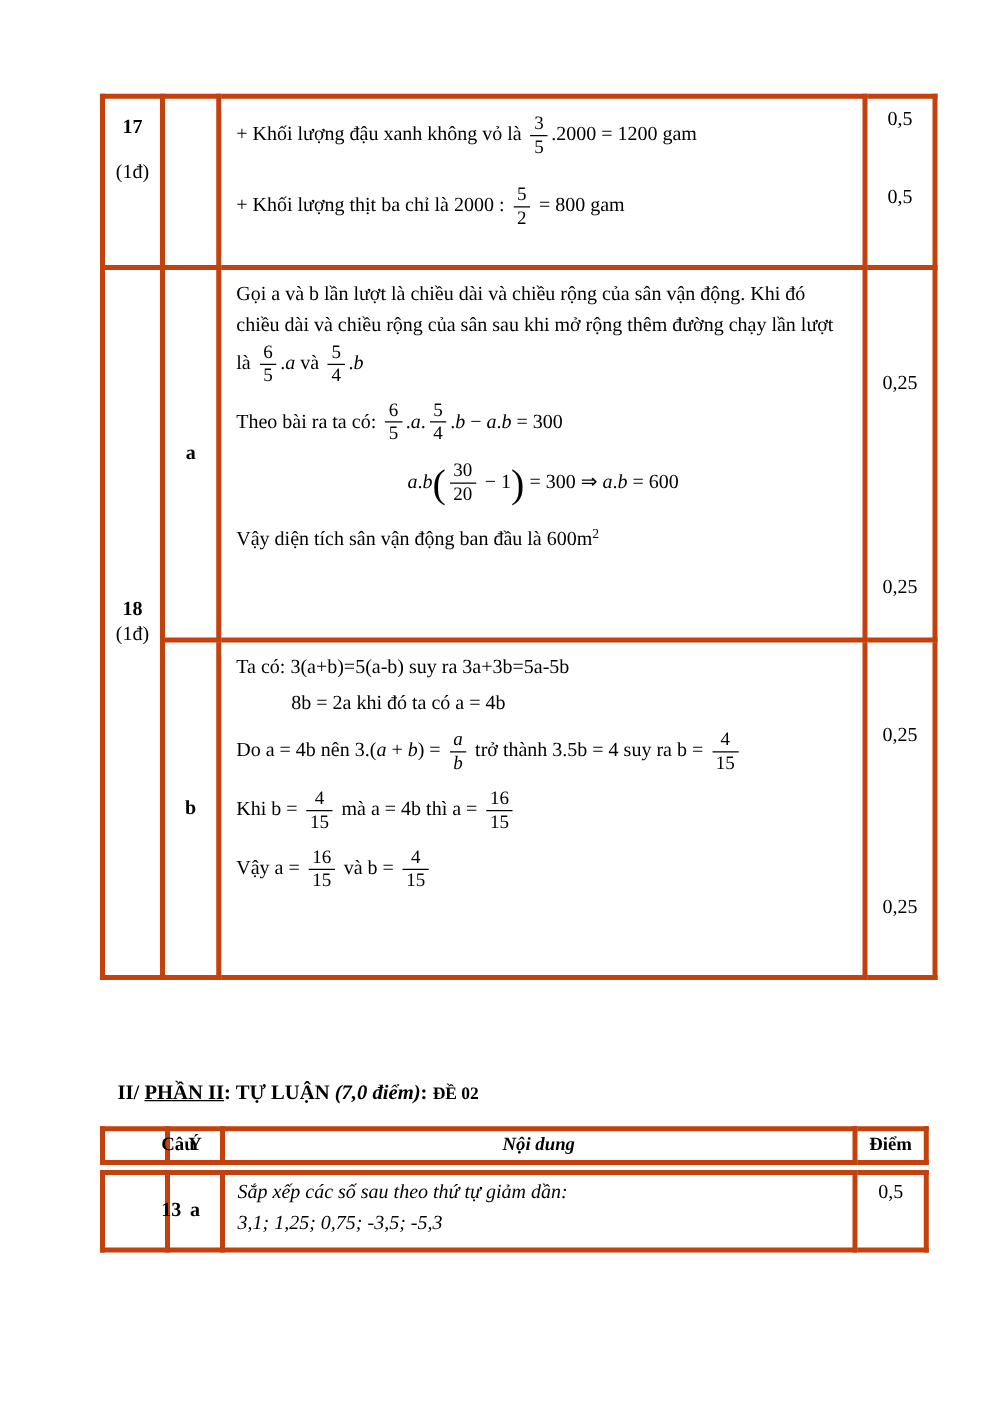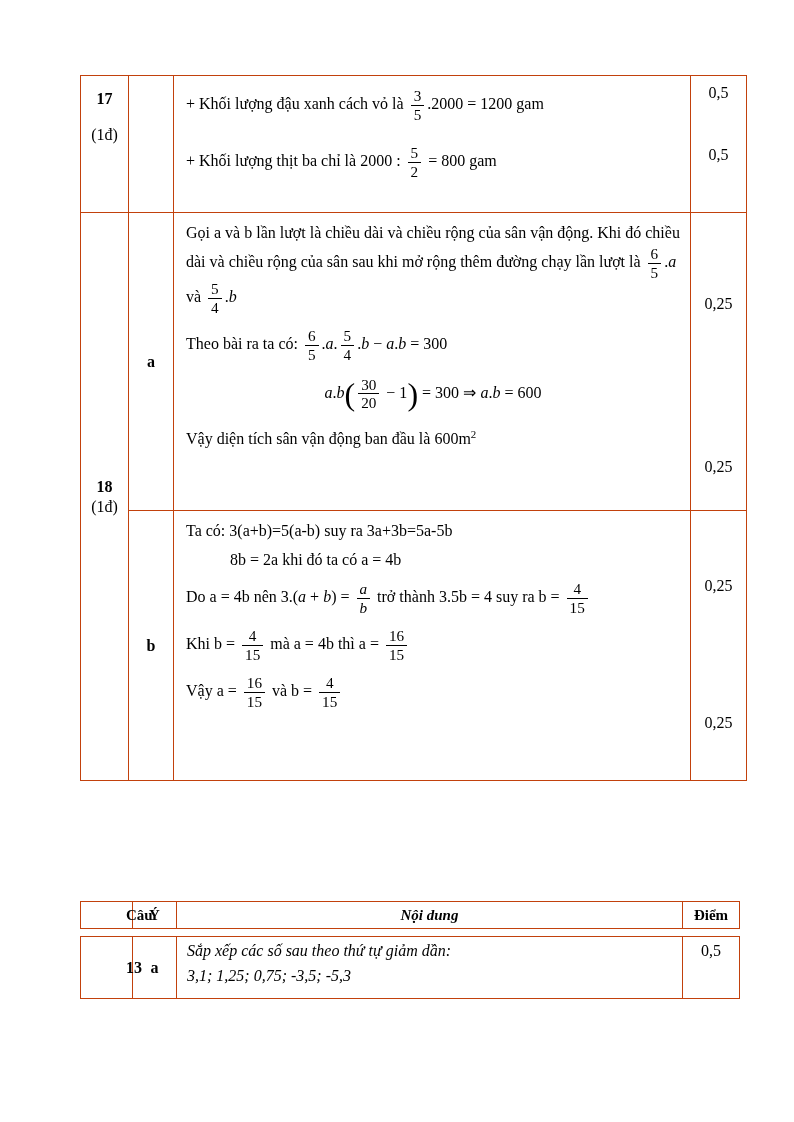--- a/index.html
+++ b/index.html
@@ -5,21 +5,21 @@
   * { margin:0; padding:0; box-sizing:border-box; }
   html,body { background:#ffffff; }
   body {
     width:794px; height:1122px; position:relative;
     font-family:"Liberation Serif", serif;
     font-size:16px; color:#000;
   }
   .page { position:absolute; inset:0; }
 
   table { border-collapse:collapse; table-layout:fixed; }
-  td { border:1px solid #c2410c; vertical-align:top; }
+  td { border:4px solid #c2410c; vertical-align:top; }
 
   
   .t1 { position:absolute; left:80px; top:75px; width:666px; }
   .t1 .c-cau  { width:48px;  text-align:center; }
   .t1 .c-y    { width:45px;  text-align:center; vertical-align:middle; font-weight:bold; }
   .t1 .c-nd   { width:517px; padding:8px 10px 4px 12px; }
   .t1 .c-pts  { width:56px;  position:relative; }
   .tr17 { height:137px; }
   .tr18a { height:298px; }
   .tr18b { height:270px; }
@@ -87,21 +87,21 @@
 
   <table class="t1">
     <tbody>
         <tr class="tr17">
       <td class="c-cau cau-top">
         <div class="cau-num">17</div>
         <div class="cau-pt17">(1đ)</div>
       </td>
       <td class="c-y"></td>
       <td class="c-nd">
-        <div class="mline m-17a"><span>+ Khối lượng đậu xanh cách vỏ là </span><span class="frac"><span class="fn">3</span><span class="fd">5</span></span><span>.2000 = 1200 gam</span></div>
+        <div class="mline m-17a"><span>+ Khối lượng đậu xanh không vỏ là </span><span class="frac"><span class="fn">3</span><span class="fd">5</span></span><span>.2000 = 1200 gam</span></div>
         <div class="mline"><span>+ Khối lượng thịt ba chỉ là 2000 : </span><span class="frac"><span class="fn">5</span><span class="fd">2</span></span><span> = 800 gam</span></div>
       </td>
       <td class="c-pts">
         <div class="pt p-a">0,5</div>
         <div class="pt p-b">0,5</div>
       </td>
     </tr>
 
     <tr class="tr18a">
       <td class="c-cau cau-mid" rowspan="2">
@@ -132,20 +132,23 @@
       </td>
       <td class="c-pts">
         <div class="pt p-e">0,25</div>
         <div class="pt p-f">0,25</div>
       </td>
     </tr>
   </tbody>
     </table>
 
 
+  <div class="heading">
+    <span class="b">II/ </span><span class="b u">PHẦN II</span><span class="b">: TỰ LUẬN </span><span class="b i">(7,0 điểm)</span><span class="b">: </span><span class="b de">ĐỀ 02</span>
+  </div>
 
   <table class="t2 t2-head">
     <tbody>
         <tr>
       <td class="c-cau">Câu</td>
       <td class="c-y">Ý</td>
       <td class="c-nd">Nội dung</td>
       <td class="c-pts">Điểm</td>
     </tr>
   </tbody>

